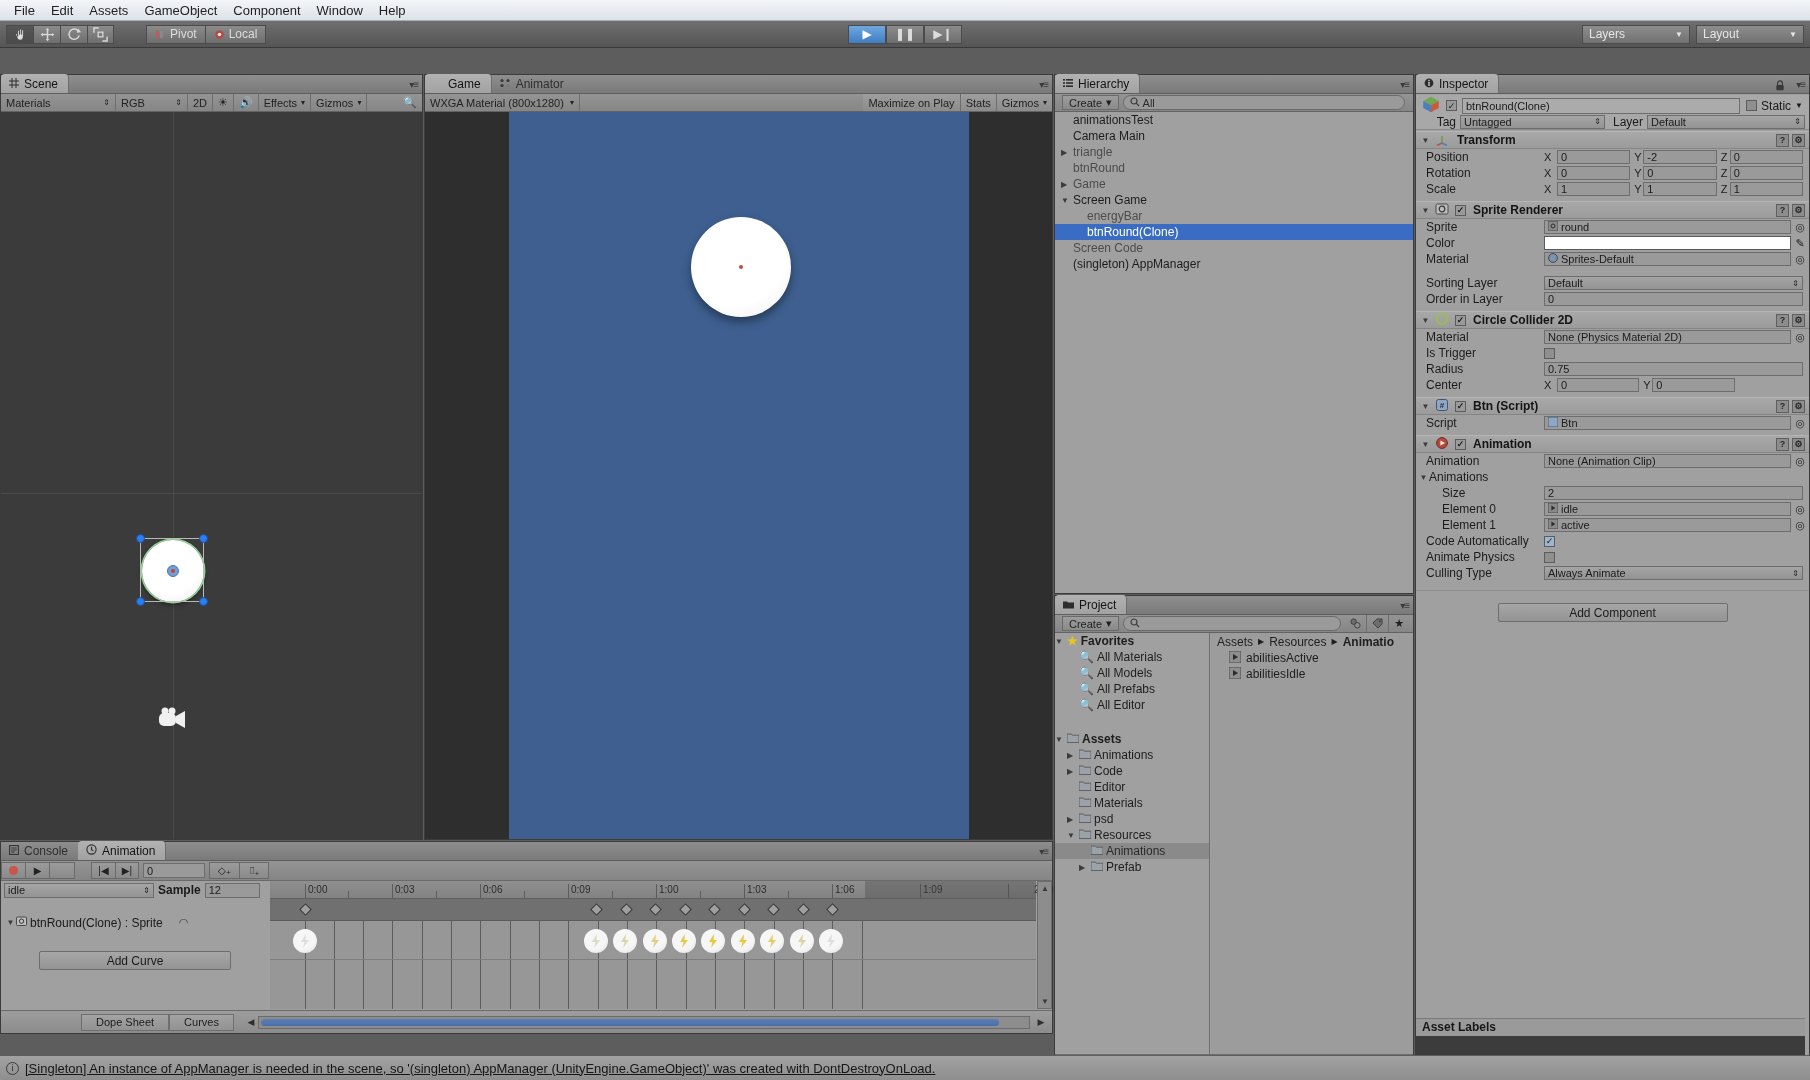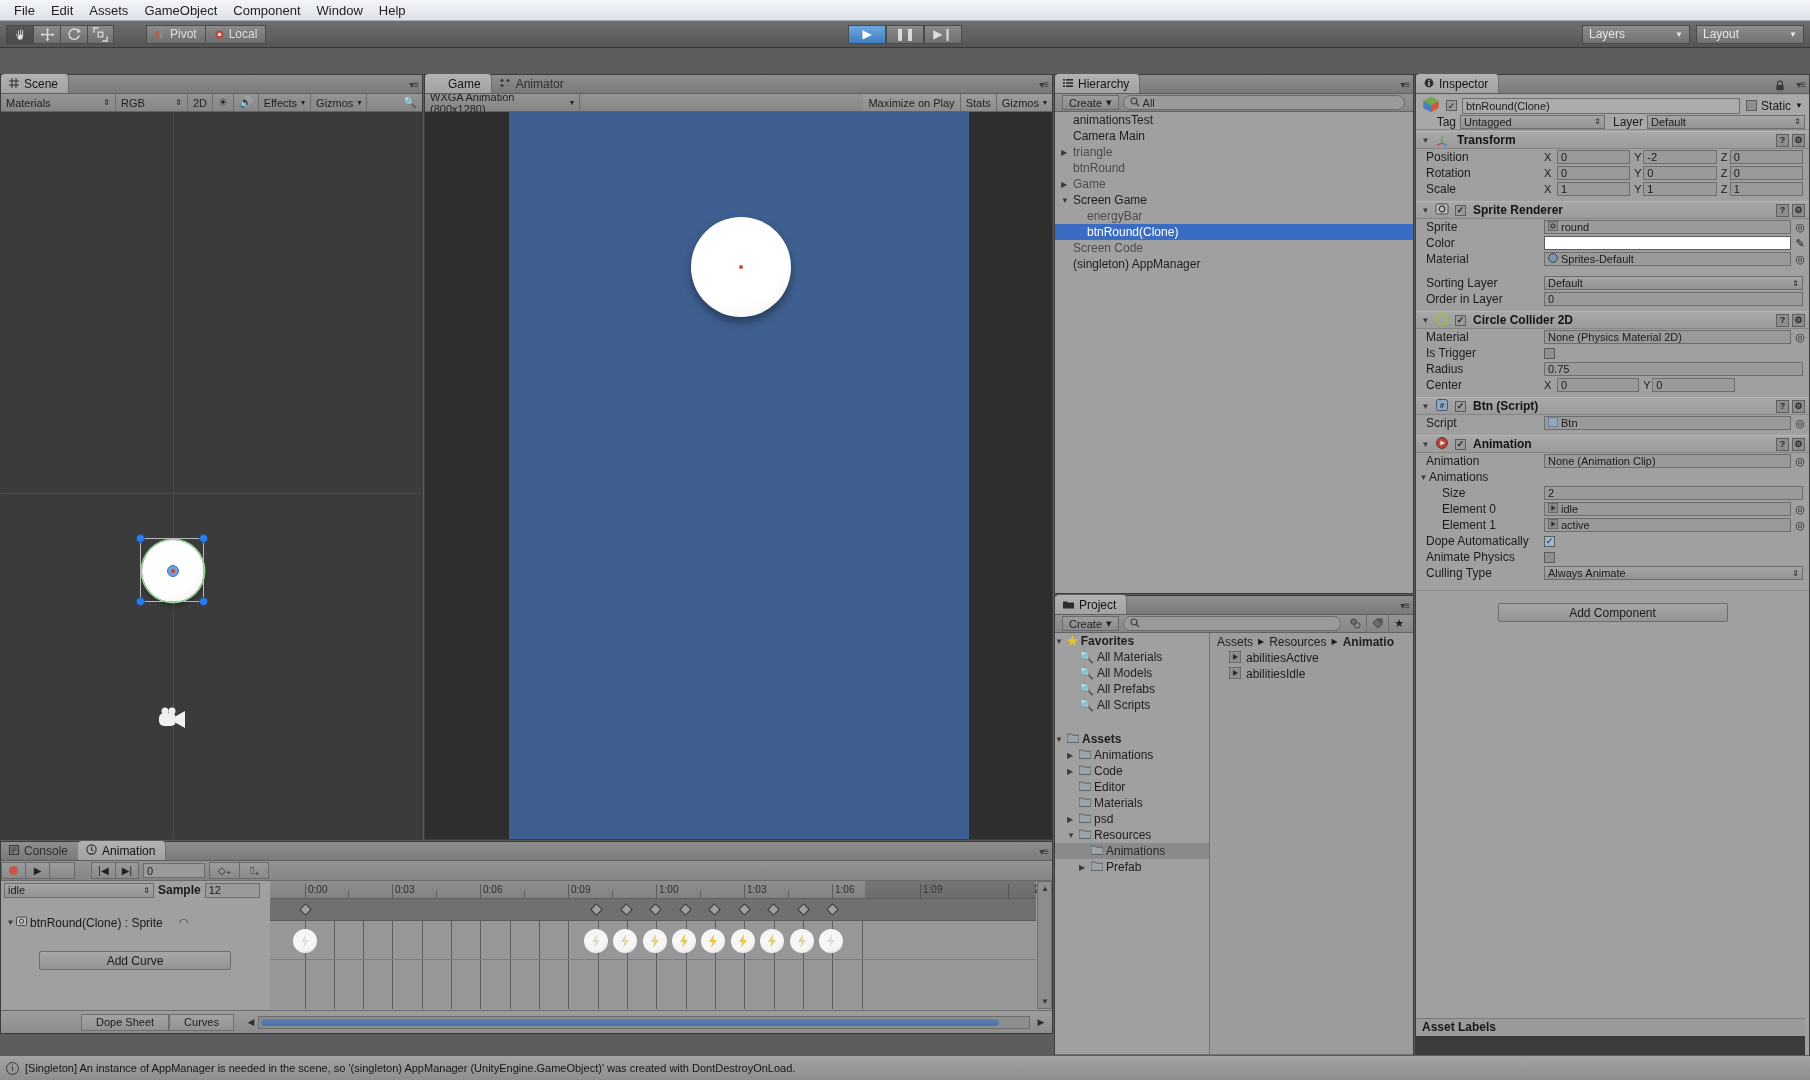--- a/index.html
+++ b/index.html
@@ -337,21 +337,21 @@
               <circle cx="2" cy="7.5" r="1.6" fill="#3a3a3a"></circle>
               <circle cx="8" cy="7.5" r="1.6" fill="#7a7a7a"></circle>
             </svg>
         </span>
         <span>Animator</span>
       </div>
       <div class="panel-menu">▾≡</div>
     </div>
     <div class="subbar">
       <div class="sb-item" style="width:155px">
-        <span>WXGA Animation (800x1280)</span>
+        <span>WXGA Material (800x1280)</span>
         <span class="caret" style="margin-left:auto">▾</span>
       </div>
       <div class="sb-item" style="flex:1; border-right:none;"></div>
       <div class="sb-item sb-sel">
         <span>Maximize on Play</span>
       </div>
       <div class="sb-item sb-sel">
         <span>Stats</span>
       </div>
       <div class="sb-item sb-sel" style="border-right:none">
@@ -493,21 +493,21 @@
       <div class="p-row" style="padding-left:24px">
           <span style="color:#d6c02a;margin-right:3px">🔍</span>
           <span>All Models</span>
         </div>
       <div class="p-row" style="padding-left:24px">
           <span style="color:#d6c02a;margin-right:3px">🔍</span>
           <span>All Prefabs</span>
         </div>
       <div class="p-row" style="padding-left:24px">
           <span style="color:#d6c02a;margin-right:3px">🔍</span>
-          <span>All Scripts</span>
+          <span>All Editor</span>
         </div>
       <div style="height:18px"></div>
       <div class="p-row fav">
           <span class="h-arrow">▼</span>
           <span style="margin-right:3px"><svg width="12" height="10" viewBox="0 0 12 10">
               <path d="M0 1h4.3l1 1.2H12V9.5H0z" fill="#9ba3a8" stroke="#5d6367"></path>
             </svg></span>
           <span>Assets</span>
         </div>
       <div class="p-row" style="padding-left:12px">
@@ -884,21 +884,21 @@
         <div class="field">
           <span style="margin-right:3px"><svg width="10" height="10" viewBox="0 0 10 10">
                 <rect x="0" y="0" width="10" height="10" rx="1.3" fill="#8a8a8a" stroke="#4a4a4a"></rect>
                 <polygon points="3.4,2.6 7.4,5 3.4,7.4" fill="#2d2d2d"></polygon>
               </svg></span>
           <span>active</span>
         </div>
         <span style="width:18px;text-align:center;font-size:11px">◎</span>
       </div>
       <div class="insp-row">
-        <span class="insp-label">Dope Automatically</span>
+        <span class="insp-label">Code Automatically</span>
         <span class="cb checked" style="background:#9fb5cf">✓</span>
       </div>
       <div class="insp-row">
         <span class="insp-label">Animate Physics</span>
         <span class="cb"></span>
       </div>
       <div class="insp-row">
         <span class="insp-label">Culling Type</span>
         <div class="field popup" style="margin-right:6px">
           <span>Always Animate</span>
@@ -1123,16 +1123,16 @@
       <div style="font-size:9px; color:#2f2f2f; width:14px; text-align:center;">◀</div>
       <div class="scrollbar" style="flex:1; height:13px; position:relative; margin-right:4px;">
         <div class="scroll-thumb" style="position:absolute; left:2px; top:2px; right:30px; bottom:2px;"></div>
       </div>
       <div style="font-size:9px; color:#2f2f2f; width:14px; text-align:center; margin-right:4px;">▶</div>
     </div>
   </div>
 
   <div class="bottombar" style="background:linear-gradient(180deg,#a2a2a2,#8e8e8e); height:25px; top:1055px; bottom:auto; left:0; width:1810px; position:absolute;">
     <span class="statusicon">i</span>
-    <span style="font-size:11px;">[Singleton] An instance of AppManager is needed in the scene, so '(singleton) AppManager (UnityEngine.GameObject)' was created with DontDestroyOnLoad.</span>
+    <span style="font-size:13px;text-decoration:underline;">[Singleton] An instance of AppManager is needed in the scene, so '(singleton) AppManager (UnityEngine.GameObject)' was created with DontDestroyOnLoad.</span>
   </div>
 
 </div>
 
 </body></html>

